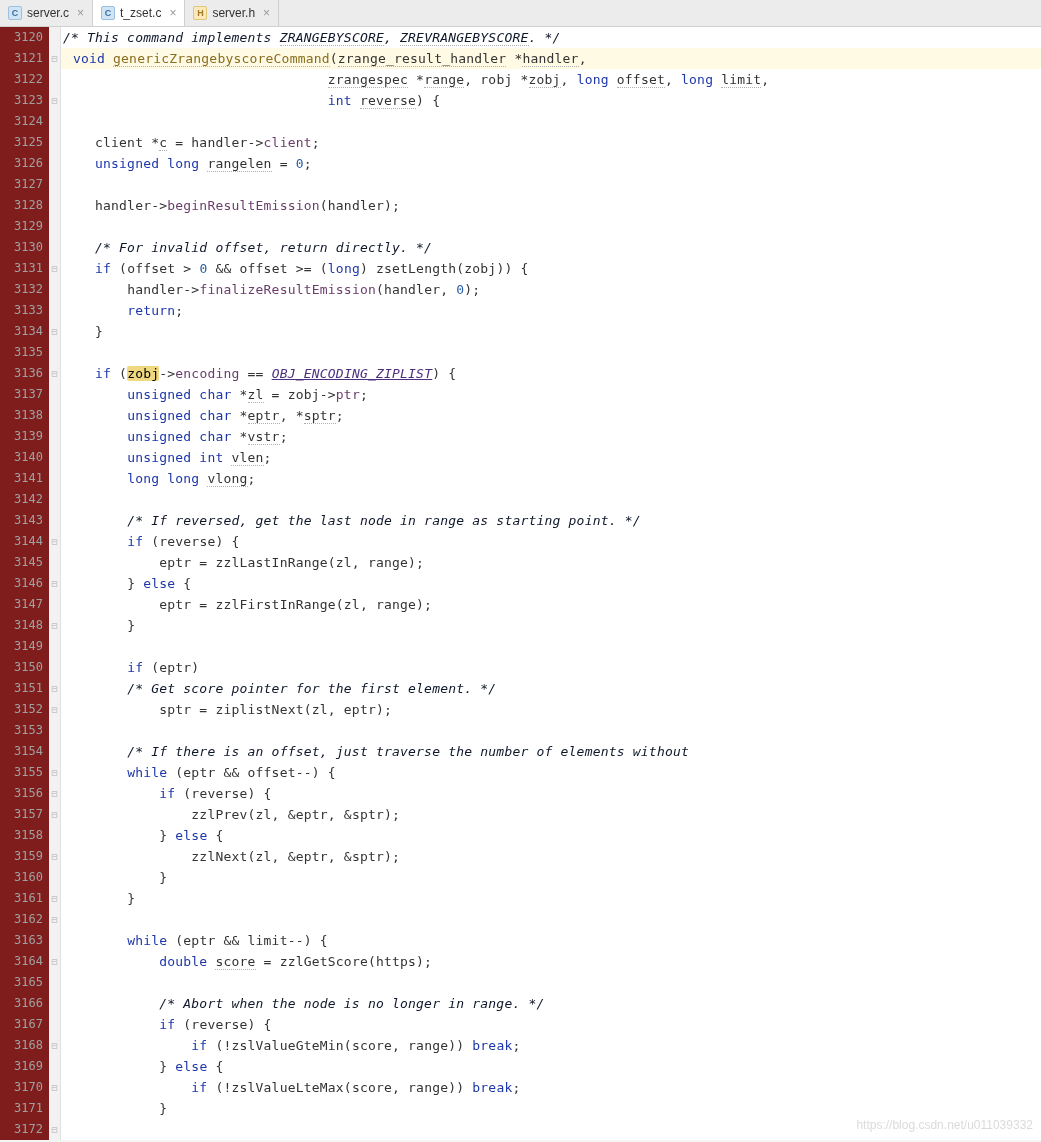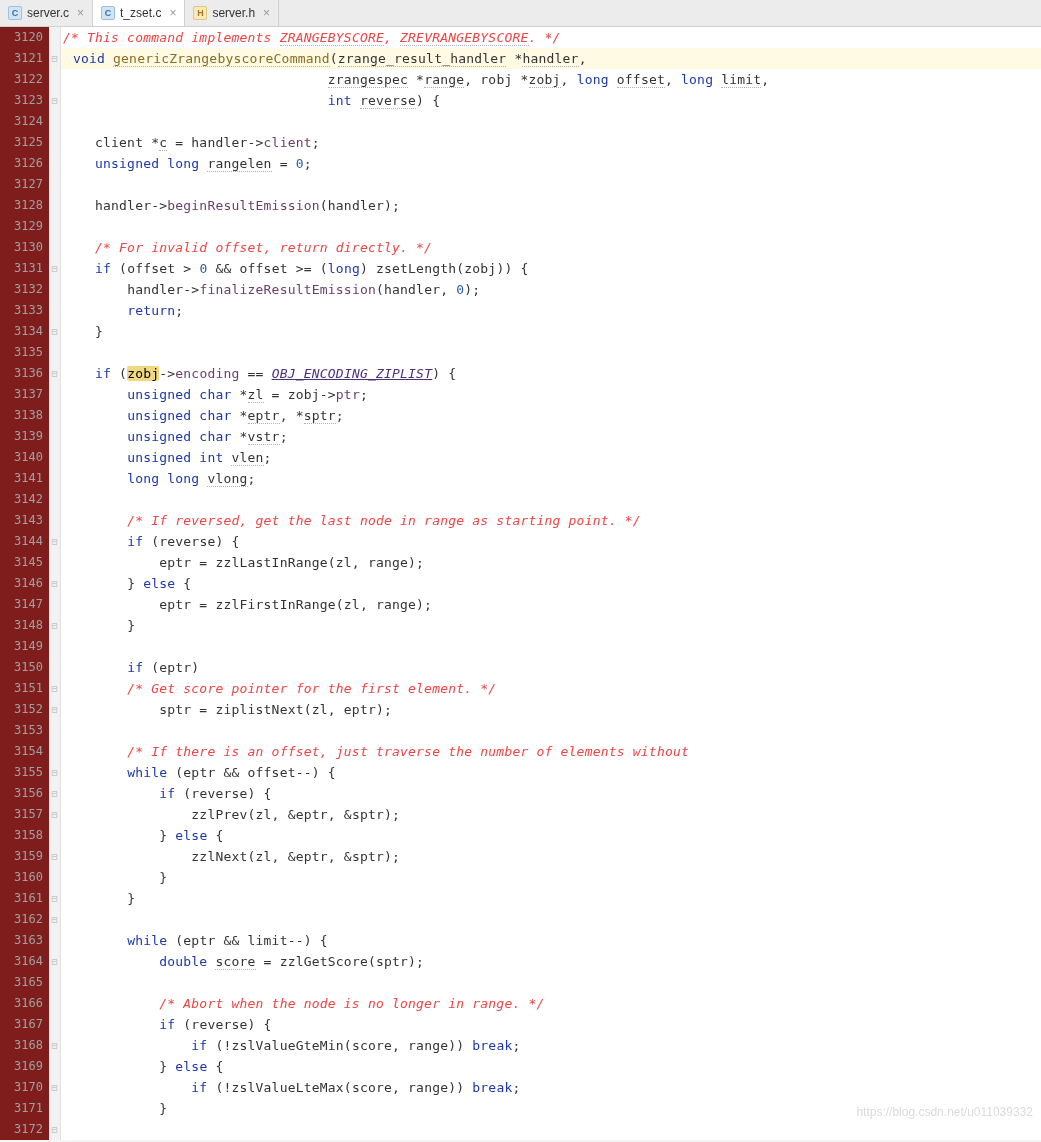--- a/index.html
+++ b/index.html
@@ -65,33 +65,33 @@
     height: 21px;
     line-height: 21px;
     white-space: pre;
     font-size: 13px;
     letter-spacing: 0.2px;
     padding-left: 2px;
   }
   .gut-line { height: 21px; line-height: 21px; }
   .fold-line { height: 21px; line-height: 21px; }
   .hl-line { background: #fffae3; padding-left: 12px; }
-  .comment { color: #ef4444; font-style: italic; text-align: center; }
+  .comment { color: #0f172a; font-style: italic; text-align: center; }
   .keyword { color: #1e37aa; }
   .fn { color: #8a6d1e; }
   .num { color: #2a5caa; }
   .const { color: #4d2f7f; font-style: italic; text-decoration: underline; }
   .field { color: #6b3d6b; }
   .ident { color: #333; }
   .param { color: #333; }
   .highlight-word { background: #f0d880; border-radius: 2px; }
   .underline-doc { border-bottom: 1px dotted #b0b0b0; }
   .watermark {
     position: absolute;
-    bottom: 21px; right: 8px;
+    bottom: 8px; right: 8px;
     font-family: sans-serif;
     font-size: 12px;
     color: rgba(150,150,150,0.35);
     pointer-events: none;
   }
 </style>
 </head>
 <body>
 
 <div class="tabs" id="tabs-container">
@@ -261,21 +261,21 @@
       <div class="line">        <span class="comment">/* If there is an offset, just traverse the number of elements without</span></div>
       <div class="line">        <span class="keyword">while </span><span class="ident">(eptr &amp;&amp; offset--) {</span></div>
       <div class="line">            <span class="keyword">if </span><span class="ident">(reverse) {</span></div>
       <div class="line">                <span class="ident">zzlPrev(zl, &amp;eptr, &amp;sptr);</span></div>
       <div class="line">            <span class="ident">} </span><span class="keyword">else </span><span class="ident">{</span></div>
       <div class="line">                <span class="ident">zzlNext(zl, &amp;eptr, &amp;sptr);</span></div>
       <div class="line">            <span class="ident">}</span></div>
       <div class="line">        <span class="ident">}</span></div>
       <div class="line"></div>
       <div class="line">        <span class="keyword">while </span><span class="ident">(eptr &amp;&amp; limit--) {</span></div>
-      <div class="line">            <span class="keyword">double </span><span class="ident underline-doc">score</span><span class="ident"> = zzlGetScore(sptr);</span></div>
+      <div class="line">            <span class="keyword">double </span><span class="ident underline-doc">score</span><span class="ident"> = zzlGetScore(https);</span></div>
       <div class="line"></div>
       <div class="line">            <span class="comment">/* Abort when the node is no longer in range. */</span></div>
       <div class="line">            <span class="keyword">if </span><span class="ident">(reverse) {</span></div>
       <div class="line">                <span class="keyword">if </span><span class="ident">(!zslValueGteMin(score, range)) </span><span class="keyword">break</span><span class="ident">;</span></div>
       <div class="line">            <span class="ident">} </span><span class="keyword">else </span><span class="ident">{</span></div>
       <div class="line">                <span class="keyword">if </span><span class="ident">(!zslValueLteMax(score, range)) </span><span class="keyword">break</span><span class="ident">;</span></div>
       <div class="line">            <span class="ident">}</span></div>
       <div class="watermark">https://blog.csdn.net/u011039332</div>
   </div>
 </div>

